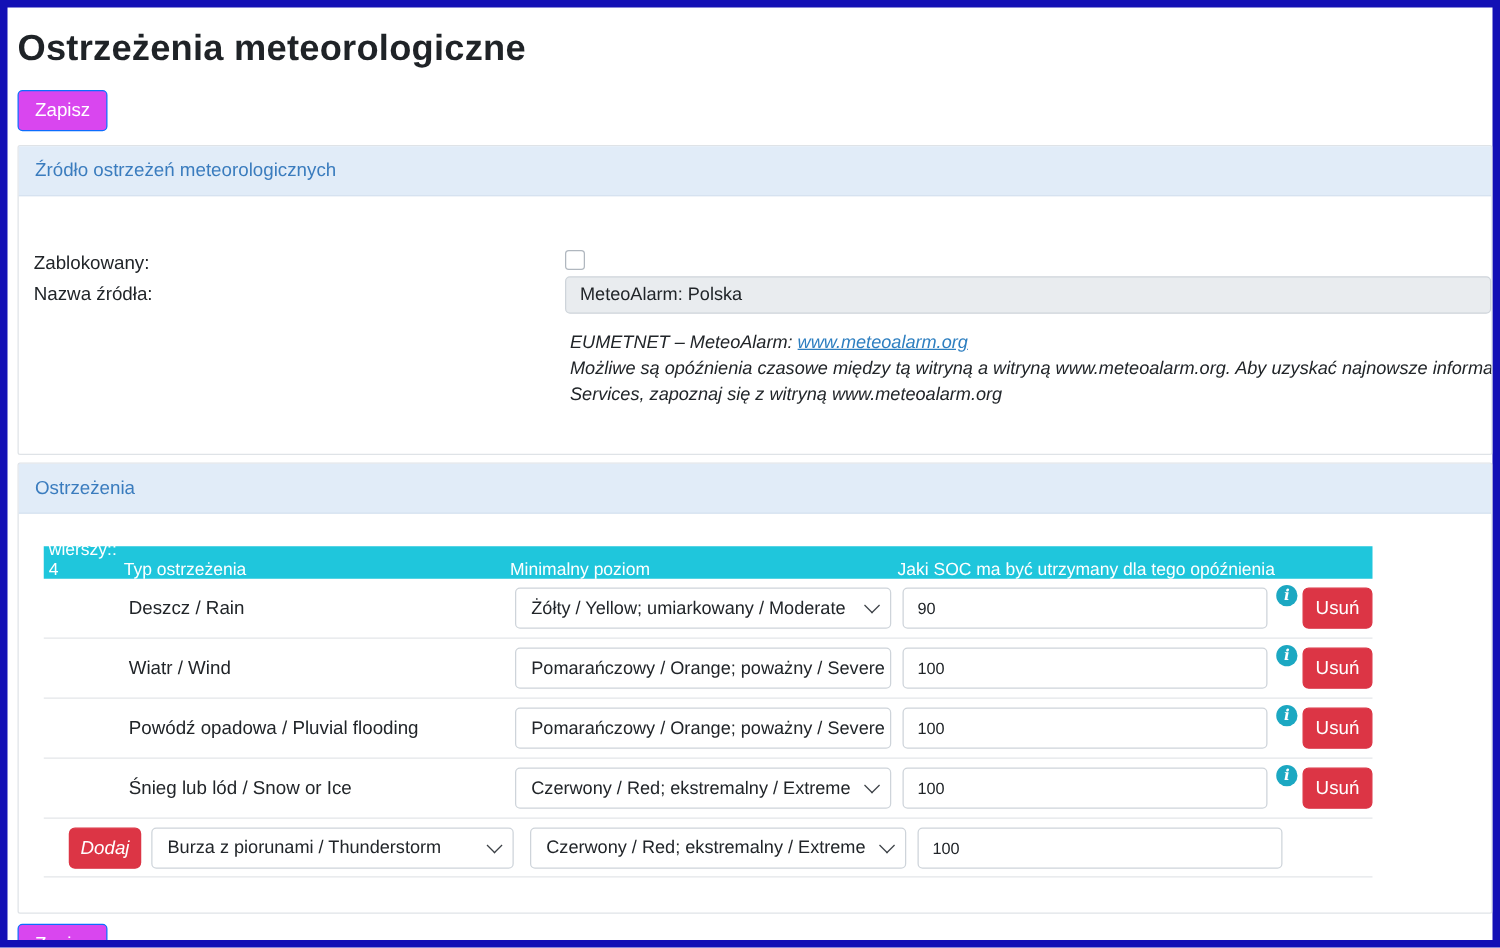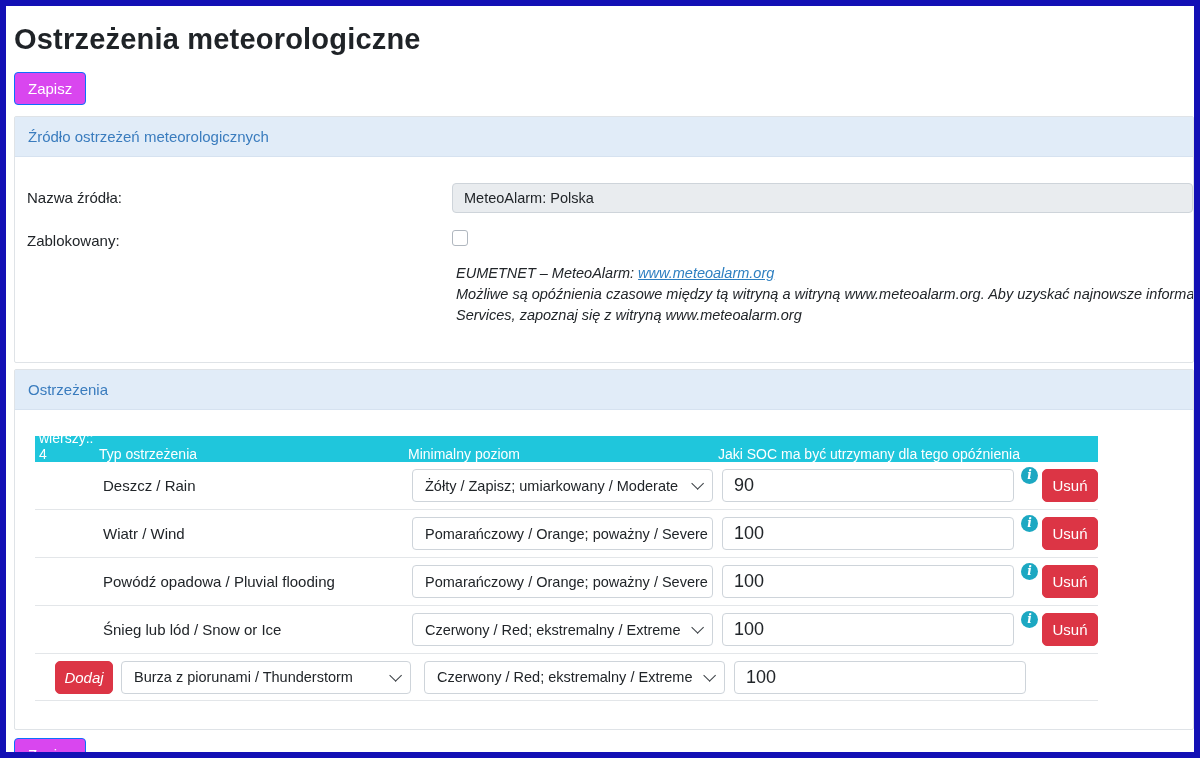--- a/index.html
+++ b/index.html
@@ -149,21 +149,21 @@
     border-bottom: 1.7px solid #3c4146;
     transform: rotate(45deg) translateY(-3px);
     flex: 0 0 9px;
     margin-left: 10px;
   }
   .soc-input {
     width: 292px; flex: 0 0 292px;
     height: 33px;
     border: 1px solid #ced4da;
     border-radius: 4px;
-    font-size: 18px;
+    font-size: 13px;
     color: #212529;
     padding: 0 11px;
     margin-left: 9px;
     font-family: inherit;
   }
   .info-icon {
     width: 17px; height: 17px;
     flex: 0 0 17px;
     border-radius: 50%;
     background: #1ca8c2;
@@ -213,31 +213,31 @@
 
   <h1 class="page-title">Ostrzeżenia meteorologiczne</h1>
 
   <button class="btn btn-primary save-top">Zapisz</button>
 
   
   <div class="card card1">
     <div class="card-header">Źródło ostrzeżeń meteorologicznych</div>
     <div class="card-body">
 
+      <div class="form-row row-locked">
+        <div class="form-label">Zablokowany:</div>
+        <div class="form-control-col">
+          <input type="checkbox" class="checkbox" style="">
+        </div>
+      </div>
+
       <div class="form-row">
         <div class="form-label">Nazwa źródła:</div>
         <div class="form-control-col">
           <input class="text-input-disabled" readonly="" value="MeteoAlarm: Polska" style="">
-        </div>
-      </div>
-
-      <div class="form-row row-locked">
-        <div class="form-label">Zablokowany:</div>
-        <div class="form-control-col">
-          <input type="checkbox" class="checkbox" style="">
         </div>
       </div>
 
       <div class="note">
         <div class="line"><span>EUMETNET – MeteoAlarm: </span><a href="#">www.meteoalarm.org</a></div>
         <div class="line">Możliwe są opóźnienia czasowe między tą witryną a witryną www.meteoalarm.org. Aby uzyskać najnowsze informacje o świador</div>
         <div class="line">Services, zapoznaj się z witryną www.meteoalarm.org</div>
       </div>
 
     </div>
@@ -253,21 +253,21 @@
         <div class="wtable-header">
           <span class="wh-count">wierszy:: 4</span>
           <span class="wh-type">Typ ostrzeżenia</span>
           <span class="wh-level">Minimalny poziom</span>
           <span class="wh-soc">Jaki SOC ma być utrzymany dla tego opóźnienia</span>
         </div>
 
         <div class="wrow">
           <div class="wc-type">Deszcz / Rain</div>
           <div class="select">
-            <span>Żółty / Zapisz; umiarkowany / Moderate</span>
+            <span>Żółty / Yellow; umiarkowany / Moderate</span>
             <span class="chevron"></span>
           </div>
           <input class="soc-input" value="90" style="">
           <span class="info-icon">i</span>
           <button class="btn btn-danger btn-delete">Usuń</button>
         </div>
 
         <div class="wrow">
           <div class="wc-type">Wiatr / Wind</div>
           <div class="select">

